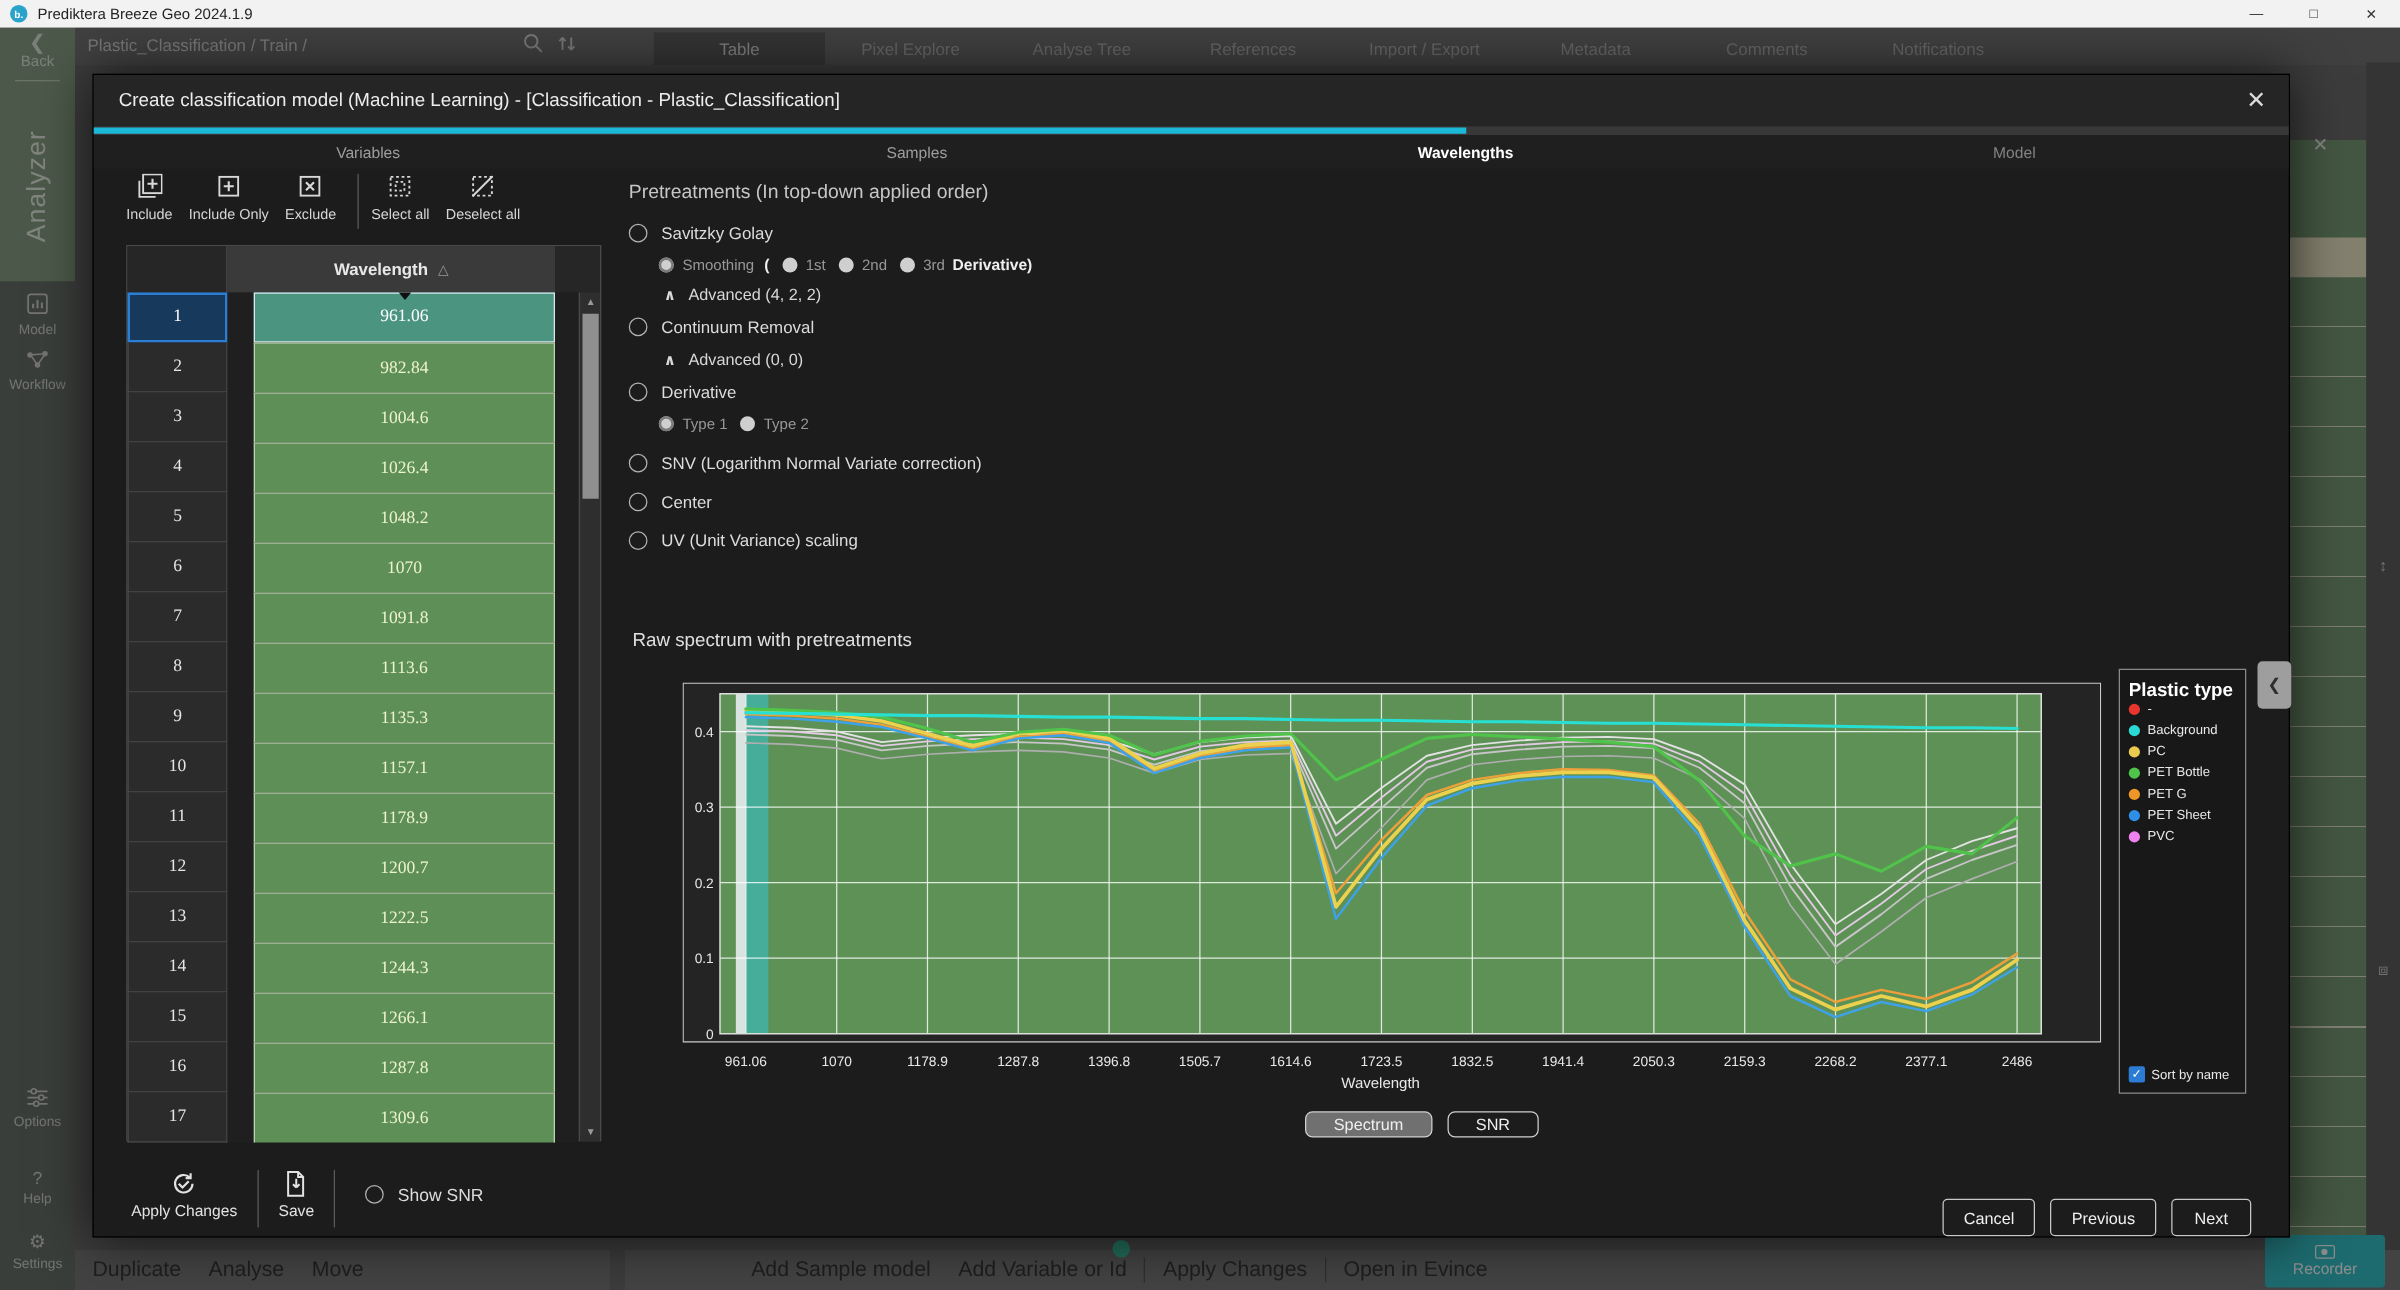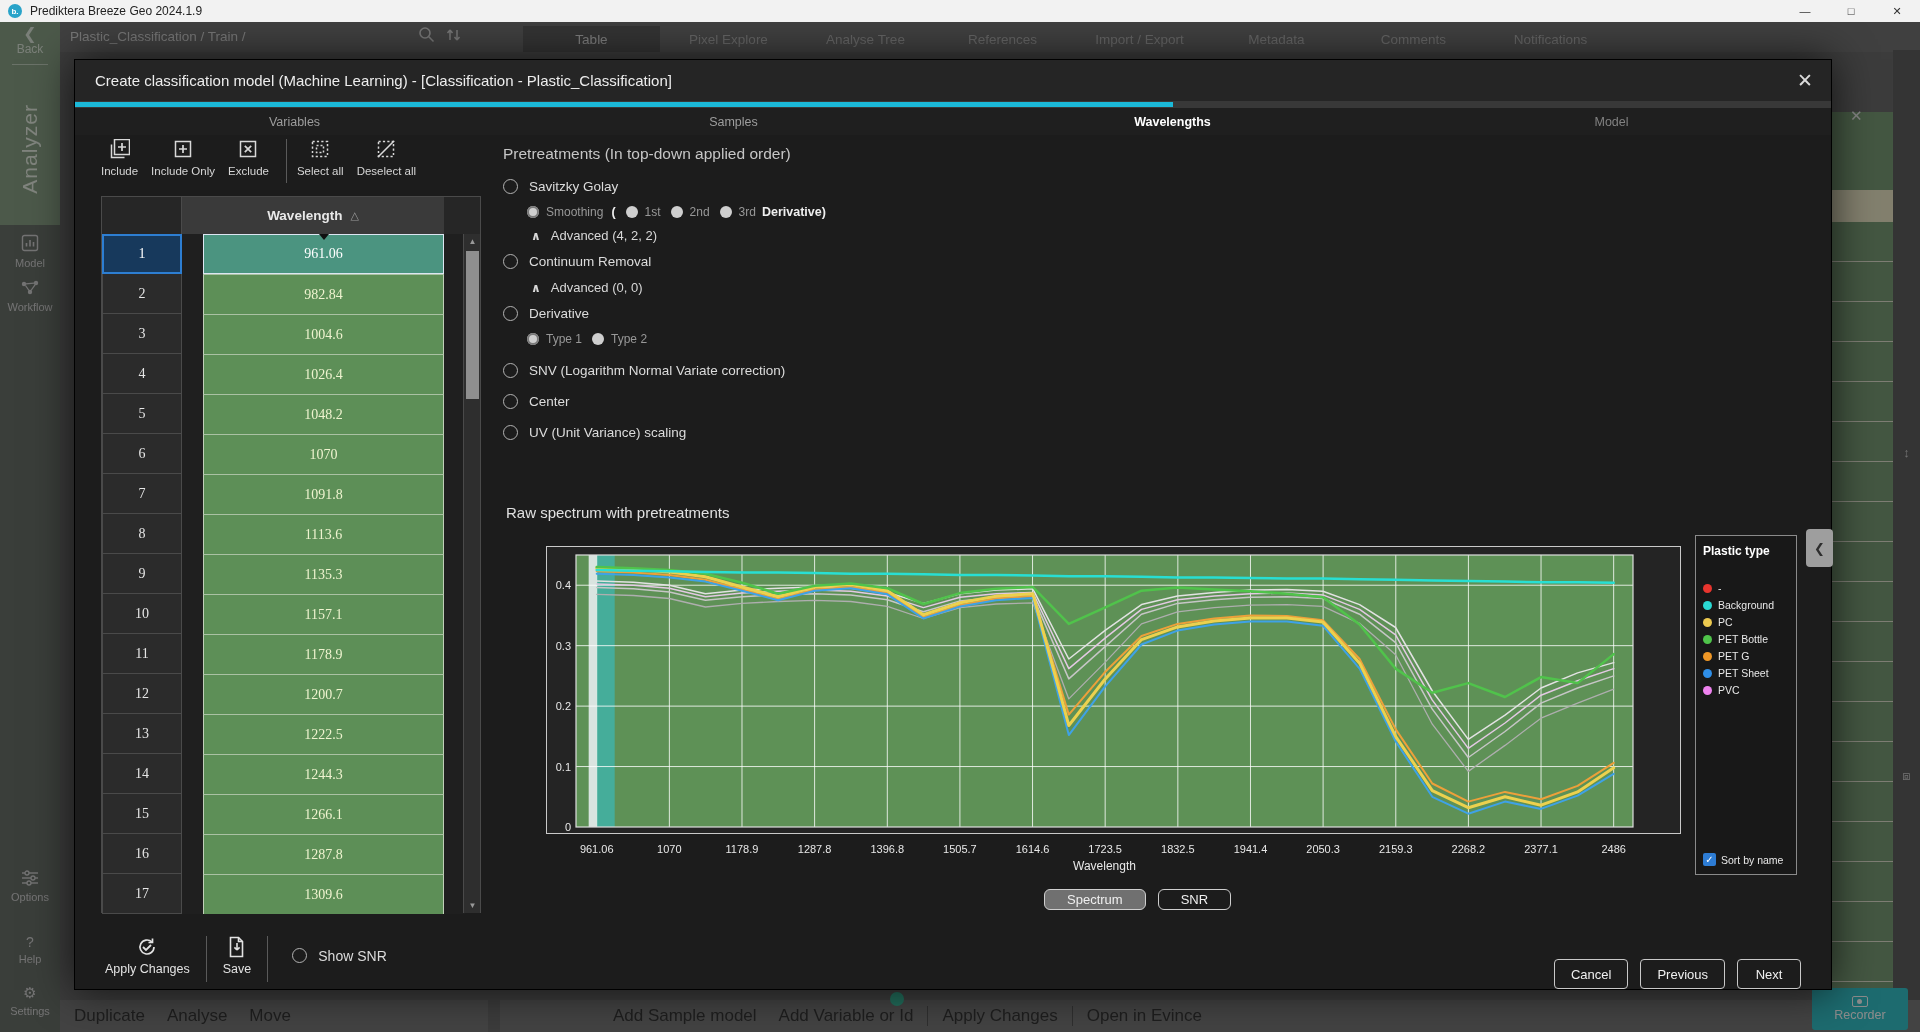--- a/index.html
+++ b/index.html
@@ -105,21 +105,21 @@
   .pt-bright { font-size:12.5px; color:#efefef; font-weight:bold; }
   .pt-row .spacer { width:10px; }
   .chev-up { font-size:12px; color:#d8d8d8; font-weight:bold; margin-right:10px; }
   .pt-sub-label { font-size:13px; color:#d8d8d8; }
 
   .chart-heading { position:absolute; left:431px; top:444px; font-size:15px; color:#e0e0e0; }
   .chart-box { position:absolute; left:471px; top:486px; width:1135px; height:330px; }
 
   
   .legend { position:absolute; left:1620px; top:475px; width:102px; height:340px; background:#181818; border:1px solid #8a8a8a; padding:8px 7px; }
-  .legend-title { font-size:12px; font-weight:bold; color:#fff; margin-bottom:24px; }
+  .legend-title { font-size:15px; font-weight:bold; color:#fff; margin-bottom:0; }
   .lg-item { display:flex; align-items:center; margin-bottom:5px; }
   .lg-dot { width:9px; height:9px; border-radius:50%; margin-right:6px; flex:0 0 auto; }
   .lg-label { font-size:10.5px; color:#e8e8e8; white-space:nowrap; }
   .lg-sort { position:absolute; left:7px; bottom:8px; display:flex; align-items:center; }
   .checkbox { width:13px; height:13px; background:#2d7cd4; border-radius:2px; color:#fff; font-size:10px; line-height:13px; text-align:center; margin-right:5px; }
   .lg-sort span.t { font-size:10.5px; color:#e8e8e8; }
   .collapse-tab { position:absolute; left:1731px; top:469px; width:27px; height:38px; background:#9e9e9e; border-radius:4px; display:flex; align-items:center; justify-content:center; color:#2e2e2e; font-size:13px; }
 
   
   .view-buttons { position:absolute; left:969px; top:829px; display:flex; }
@@ -241,21 +241,21 @@
       <div class="rs-ico" style="top:395px;">↕</div>
       <div class="rs-ico" style="top:718px;">⧈</div>
     </div>
 
     <div class="bottom-strip">
       <div class="strip-break"></div>
       <div class="teal-dot"></div>
       <div class="bb-group" id="bb-left" style="margin-left:14px;">
           <span style="margin-right: 22px;">Duplicate</span>
           <span style="margin-right: 22px;">Analyse</span>
-          <span style="margin-right: 20px;">Move</span>
+          <span style="margin-right: 8px;">Move</span>
         </div>
       <div class="bb-group" id="bb-right" style="margin-left:302px;">
           <span style="margin-right: 22px;">Add Sample model</span>
           <span>Add Variable or Id</span>
           <div class="bb-sep"></div>
           <span>Apply Changes</span>
           <div class="bb-sep"></div>
           <span>Open in Evince</span>
         </div>
     </div>

